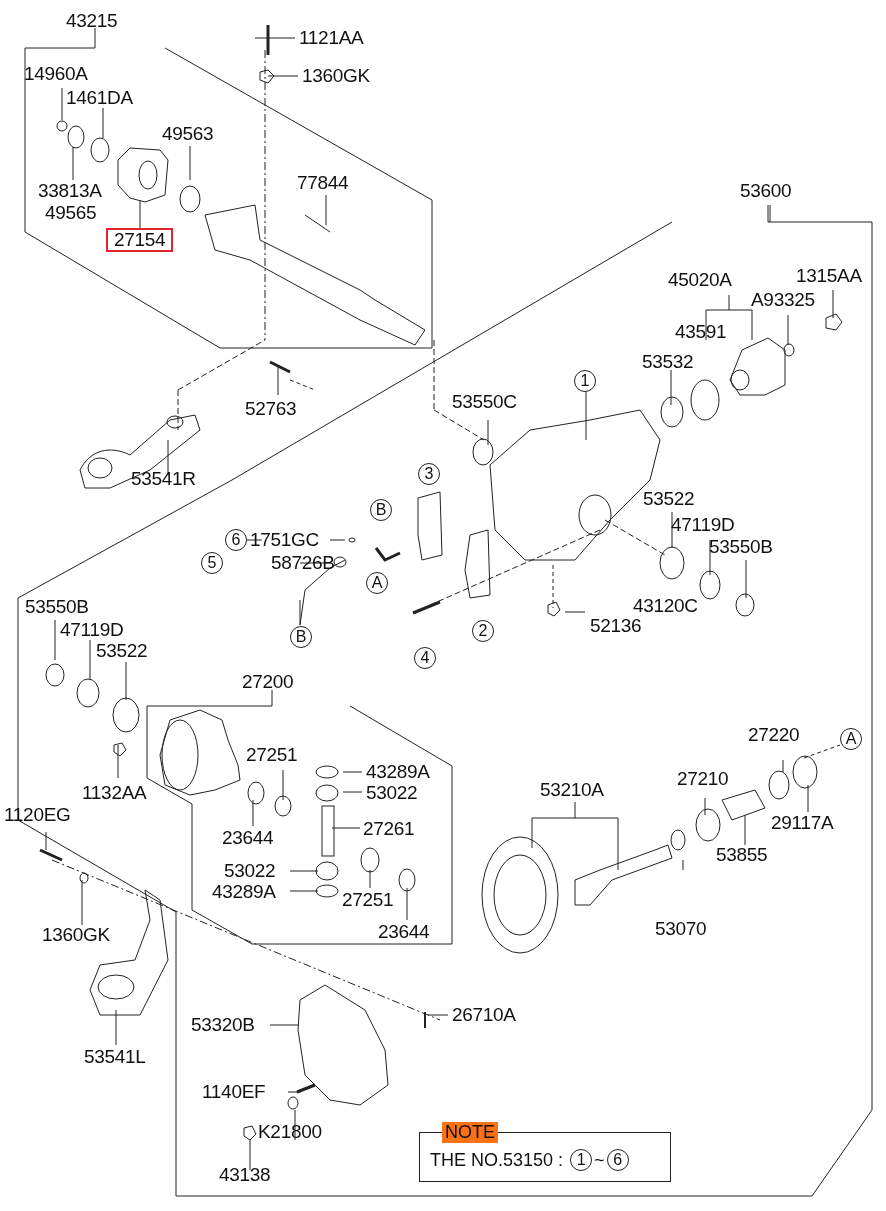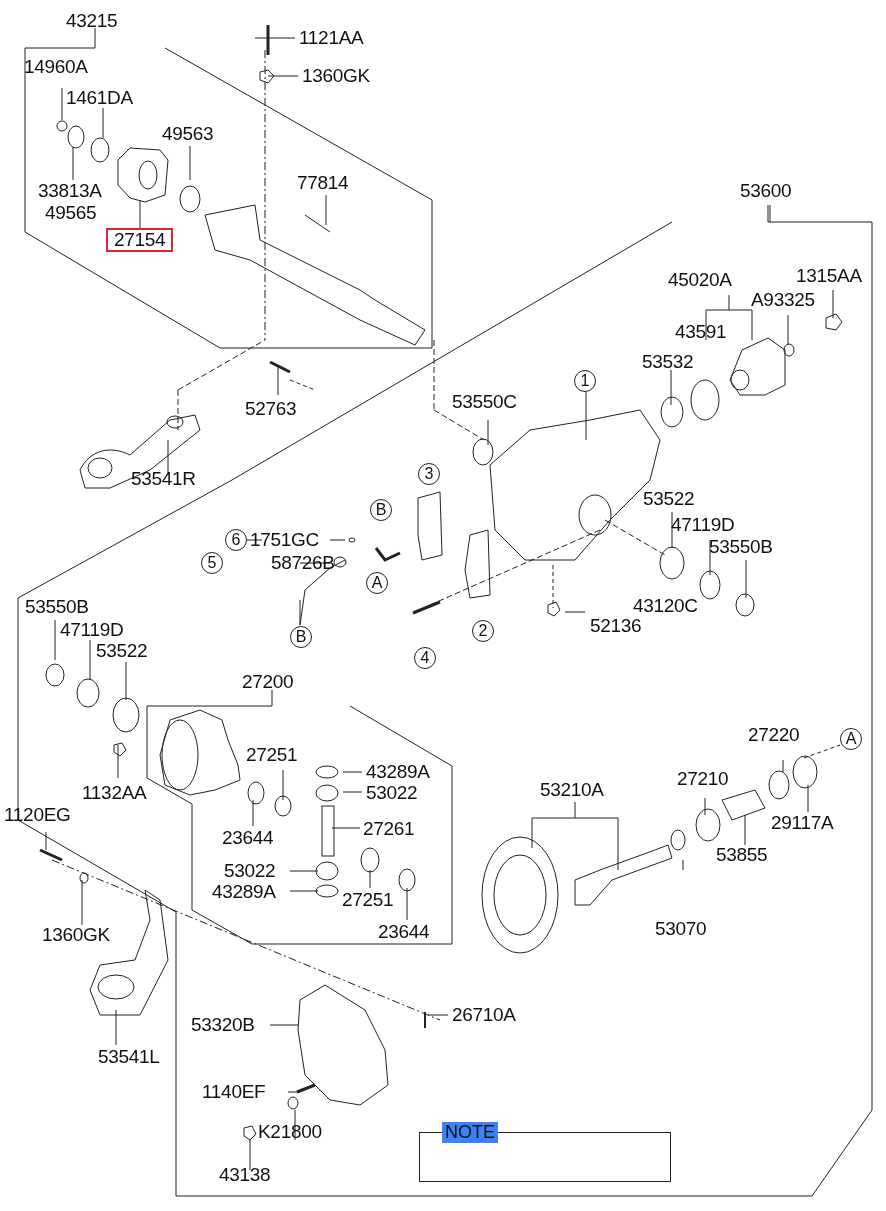--- a/index.html
+++ b/index.html
@@ -4,21 +4,21 @@
 <style>
   html, body { margin: 0; padding: 0; background: #ffffff; }
   body { width: 886px; height: 1211px; position: relative; overflow: hidden;
          font-family: "Liberation Sans", sans-serif; color: #111; }
   #diagram { position: absolute; left: 0; top: 0; width: 886px; height: 1211px; }
   .lbl { position: absolute; font-size: 19px; line-height: 20px; white-space: nowrap; color: #111; letter-spacing: -0.3px; }
   .circ { position: absolute; width: 20px; height: 20px; border: 1px solid #222; border-radius: 50%;
           font-size: 16px; line-height: 20px; text-align: center; background: #fff; color: #111; }
   .hl { border: 2px solid #e0242e; padding: 0 6px; }
   .note-box { position: absolute; left: 419px; top: 1132px; width: 250px; height: 48px; border: 1px solid #222; }
-  .note-title { position: absolute; left: 442px; top: 1122px; background: #3b82f6; padding: 0 3px; font-size: 18px; }
+  .note-title { position: absolute; left: 442px; top: 1122px; background: #f97316; padding: 0 3px; font-size: 18px; }
   .note-text { position: absolute; left: 430px; top: 1150px; font-size: 18px; white-space: nowrap; }
   .note-text .circ { position: relative; display: inline-block; vertical-align: middle; margin: 0 2px; top: -1px; }
 </style>
 </head>
 <body>
 
 <div id="diagram">
   <svg width="886" height="1211" viewBox="0 0 886 1211" style="position:absolute;left:0;top:0;">
     <g fill="none" stroke="#222" stroke-width="1">
 
@@ -167,26 +167,26 @@
       <path d="M270,362 L290,372" stroke-width="3"></path>
     </g>
   </svg>
 
   <span class="lbl" style="left:66px;top:11px;">43215</span>
   <span class="lbl" style="left:740px;top:181px;">53600</span>
   <span class="lbl" style="left:242px;top:672px;">27200</span>
 
   <span class="lbl" style="left:299px;top:28px;">1121AA</span>
   <span class="lbl" style="left:302px;top:66px;">1360GK</span>
-  <span class="lbl" style="left:24px;top:57px;">14960A</span>
+  <span class="lbl" style="left:24px;top:64px;">14960A</span>
   <span class="lbl" style="left:66px;top:88px;">1461DA</span>
   <span class="lbl" style="left:162px;top:124px;">49563</span>
   <span class="lbl" style="left:38px;top:181px;">33813A</span>
   <span class="lbl" style="left:45px;top:203px;">49565</span>
-  <span class="lbl" style="left:297px;top:173px;">77814</span>
+  <span class="lbl" style="left:297px;top:173px;">77844</span>
   <span class="lbl hl" style="left: 106px; top: 228px; border-color: rgb(224, 36, 46);">27154</span>
 
   <span class="lbl" style="left:668px;top:270px;text-align:right;">45020A</span>
   <span class="lbl" style="left:796px;top:266px;">1315AA</span>
   <span class="lbl" style="left:751px;top:290px;">A93325</span>
   <span class="lbl" style="left:675px;top:322px;">43591</span>
   <span class="lbl" style="left:642px;top:352px;">53532</span>
   <span class="circ" style="left:574px;top:370px;">1</span>
   <span class="lbl" style="left:452px;top:392px;">53550C</span>
 
@@ -208,21 +208,21 @@
   <span class="lbl" style="left:709px;top:537px;">53550B</span>
   <span class="lbl" style="left:590px;top:596px;margin-left:43px;">43120C</span>
   <span class="lbl" style="left:590px;top:616px;">52136</span>
 
   <span class="lbl" style="left:25px;top:597px;">53550B</span>
   <span class="lbl" style="left:60px;top:620px;">47119D</span>
   <span class="lbl" style="left:96px;top:641px;">53522</span>
   <span class="lbl" style="left:82px;top:783px;">1132AA</span>
   <span class="lbl" style="left:4px;top:805px;">1120EG</span>
   <span class="lbl" style="left:42px;top:925px;">1360GK</span>
-  <span class="lbl" style="left:98px;top:1047px;">53541L</span>
+  <span class="lbl" style="left:84px;top:1047px;">53541L</span>
 
   <span class="lbl" style="left:246px;top:745px;">27251</span>
   <span class="lbl" style="left:366px;top:762px;">43289A</span>
   <span class="lbl" style="left:366px;top:783px;">53022</span>
   <span class="lbl" style="left:222px;top:828px;">23644</span>
   <span class="lbl" style="left:363px;top:819px;">27261</span>
   <span class="lbl" style="left:224px;top:861px;">53022</span>
   <span class="lbl" style="left:212px;top:882px;">43289A</span>
   <span class="lbl" style="left:342px;top:890px;">27251</span>
   <span class="lbl" style="left:378px;top:922px;">23644</span>
@@ -236,13 +236,17 @@
   <span class="lbl" style="left:655px;top:871px;margin-top:48px;">53070</span>
 
   <span class="lbl" style="left:191px;top:1015px;">53320B</span>
   <span class="lbl" style="left:452px;top:1005px;">26710A</span>
   <span class="lbl" style="left:202px;top:1082px;">1140EF</span>
   <span class="lbl" style="left:258px;top:1122px;">K21800</span>
   <span class="lbl" style="left:219px;top:1165px;">43138</span>
 
   <div class="note-box"></div>
   <span class="note-title">NOTE</span>
+  <div class="note-text">
+    <span>THE NO.53150 :</span>
+    <span class="circ">1</span><span>~</span><span class="circ">6</span>
+  </div>
 </div>
 
 </body></html>

